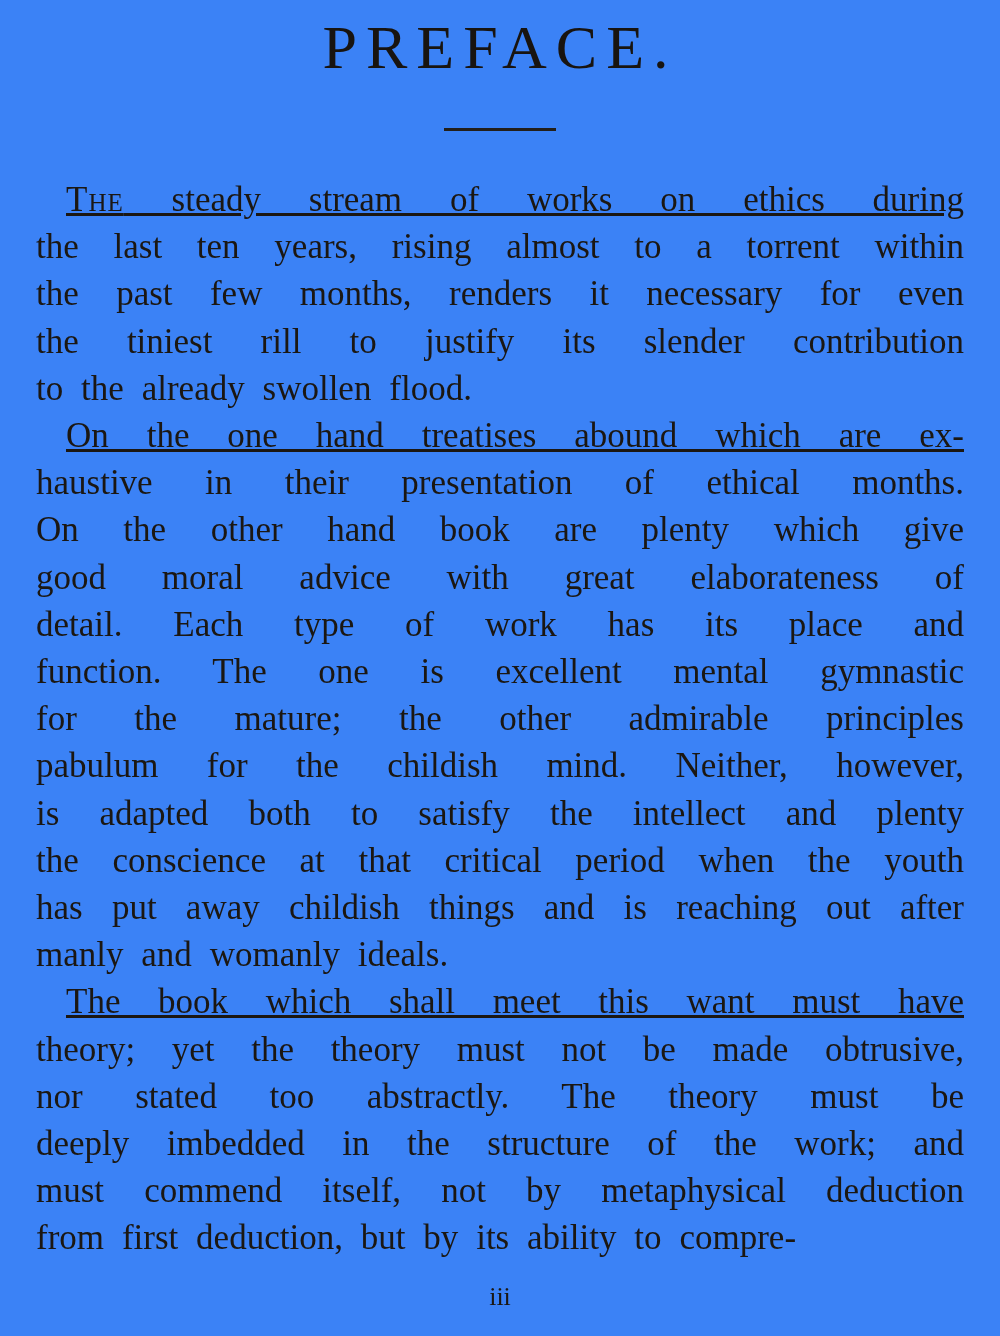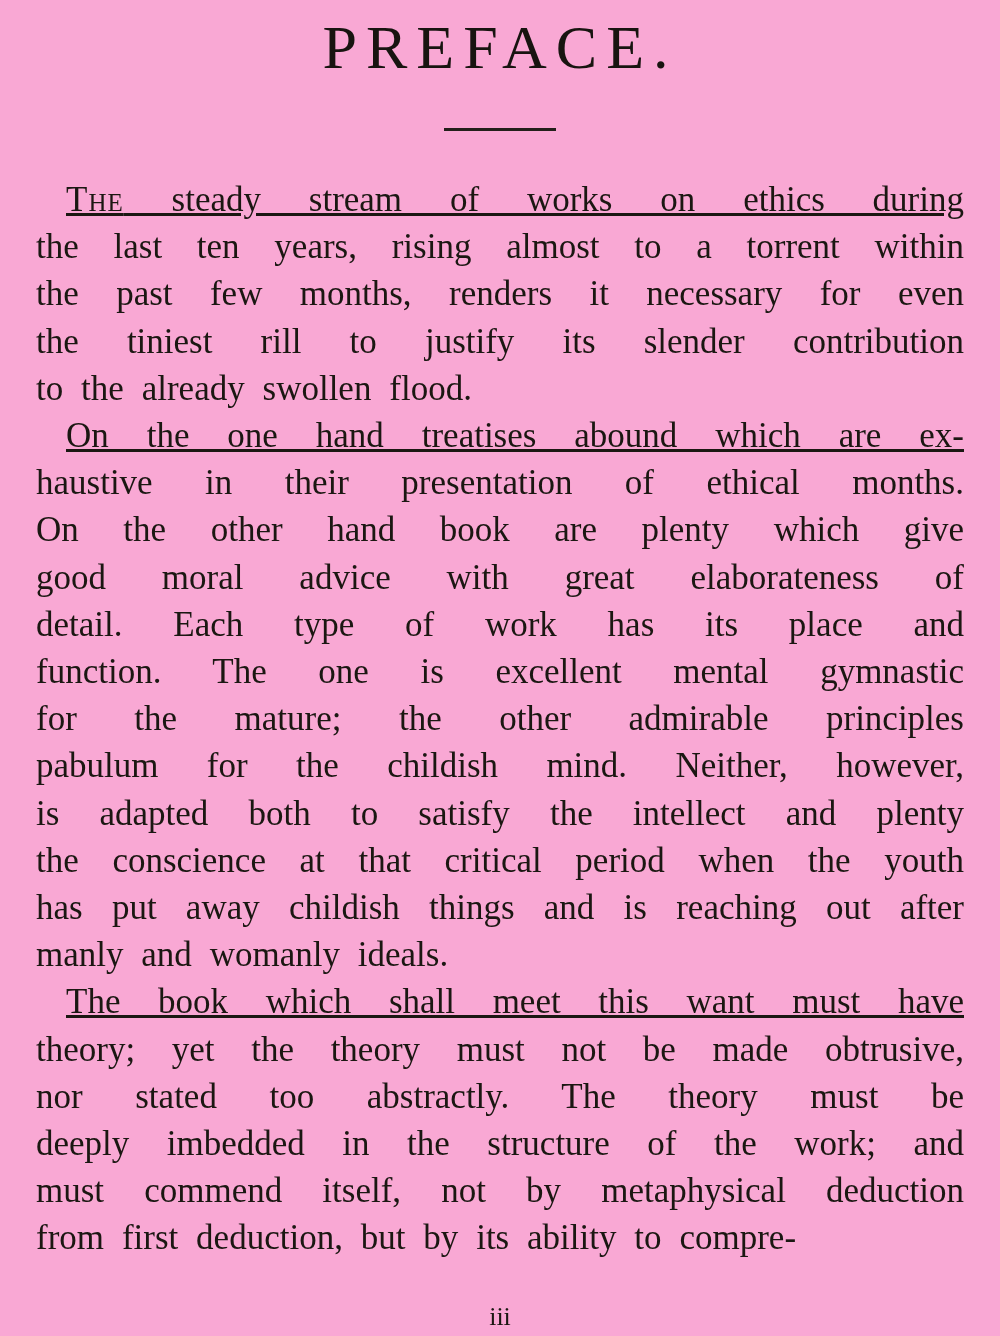--- a/index.html
+++ b/index.html
@@ -7,21 +7,21 @@
   body {
     background: #ffffff;
     color: #1b1712;
     font-family: "Liberation Serif", serif;
     overflow: hidden;
   }
   .page {
     position: relative;
     width: 1000px;
     height: 1336px;
-    background: #f9a8d4;
+    background: #3b82f6;
   }
   .title {
     text-align: center;
     padding-top: 16px;
     font-size: 62px;
     font-weight: 400;
     letter-spacing: 9px;
     line-height: 1.0;
     color: #181410;
   }
@@ -52,21 +52,21 @@
     text-decoration: underline;
   }
   .smallcaps {
     font-variant: small-caps;
     letter-spacing: 1px;
   }
   .page-number {
     position: absolute;
     left: 0;
     right: 0;
-    bottom: 4px;
+    bottom: 24px;
     text-align: center;
     font-size: 26px;
     color: #1b1712;
   }
 </style>
 </head>
 <body>
 
 <div class="page">
   <h1 class="title">PREFACE.</h1>

